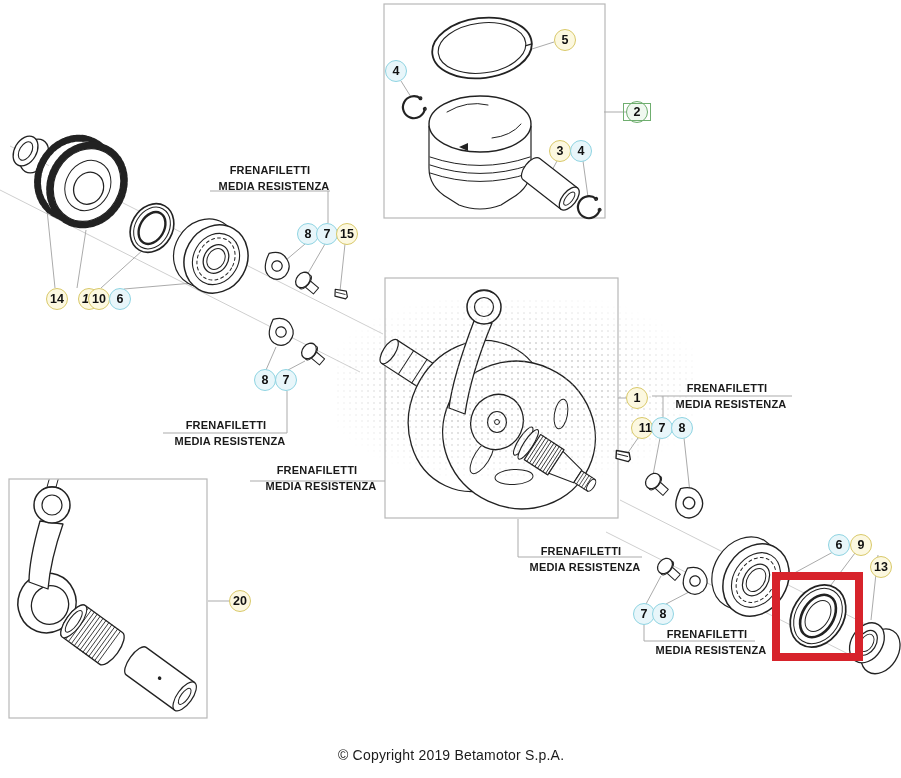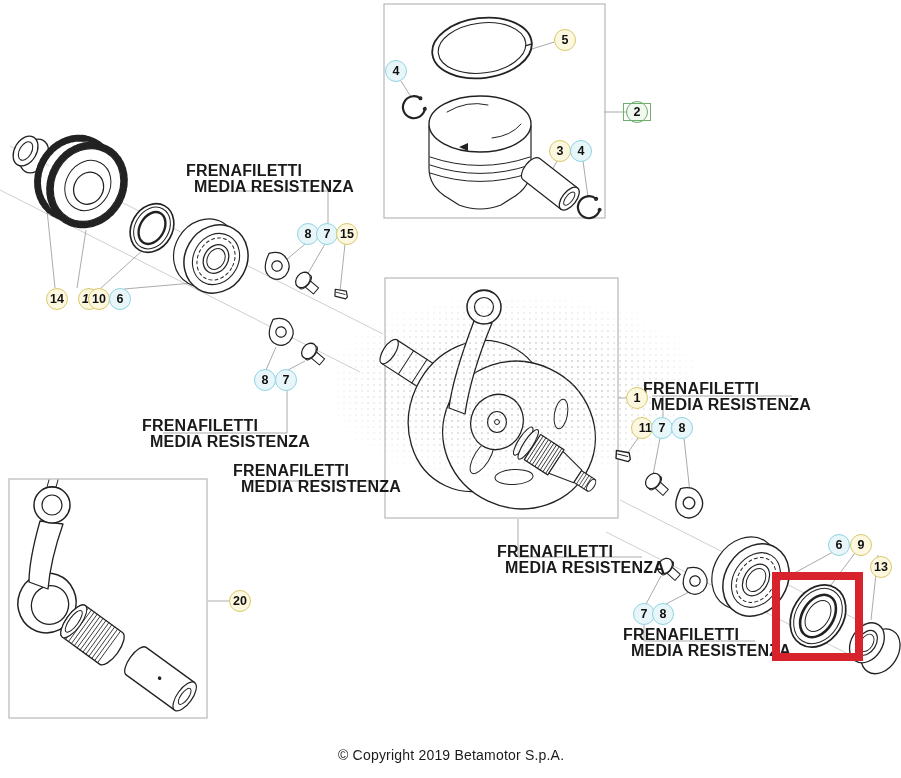--- a/index.html
+++ b/index.html
@@ -4,22 +4,22 @@
 <style>
   html,body{margin:0;padding:0;background:#fff;}
   #page{position:relative;width:901px;height:778px;background:#ffffff;overflow:hidden;
         font-family:"Liberation Sans",sans-serif;}
   #art{position:absolute;left:0;top:0;z-index:1;}
   .watermark{position:absolute;z-index:2;pointer-events:none;
     background-image:radial-gradient(#8f8f8f 1px, transparent 1.45px);
     background-size:6px 6px;opacity:.30;
     -webkit-mask-image:radial-gradient(ellipse at center, #000 35%, transparent 78%);
             mask-image:radial-gradient(ellipse at center, #000 35%, transparent 78%);}
-  .note{position:absolute;z-index:3;transform:translateX(-50%);
-        font-size:16px;font-weight:bold;color:#1a1a1a;line-height:13px;
+  .note{position:absolute;z-index:3;transform:translateX(-50%);text-align:center;
+        font-size:11px;font-weight:bold;color:#1a1a1a;line-height:13px;
         letter-spacing:.2px;white-space:nowrap;}
   .note span{display:block;}
   .note span + span{margin-top:3px;margin-left:8px;}
   .copyright{position:absolute;z-index:3;font-size:14px;color:#1b1b1b;letter-spacing:.2px;
         white-space:nowrap;}
   .highlight{position:absolute;z-index:3;box-sizing:border-box;
         border:8px solid var(--hl,#d7232b);}
   .callout{position:absolute;z-index:4;box-sizing:border-box;width:22px;height:22px;
         border-radius:50%;display:flex;align-items:center;justify-content:center;
         font-size:12.5px;font-weight:700;color:#111;cursor:pointer;}

